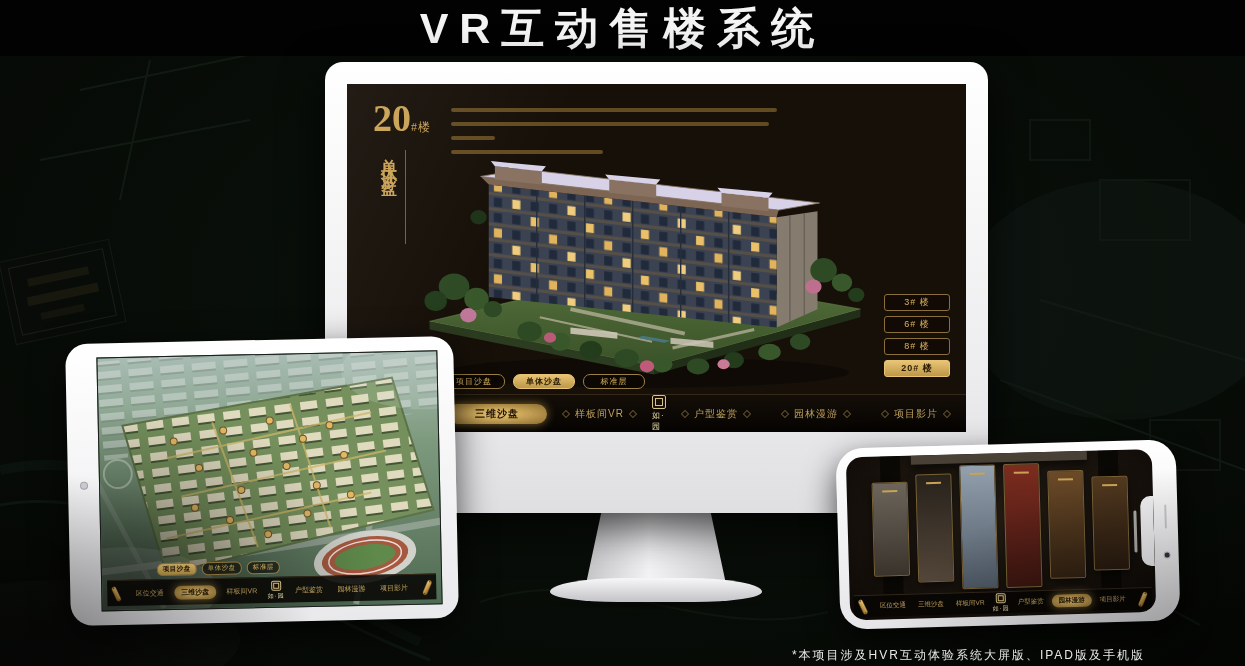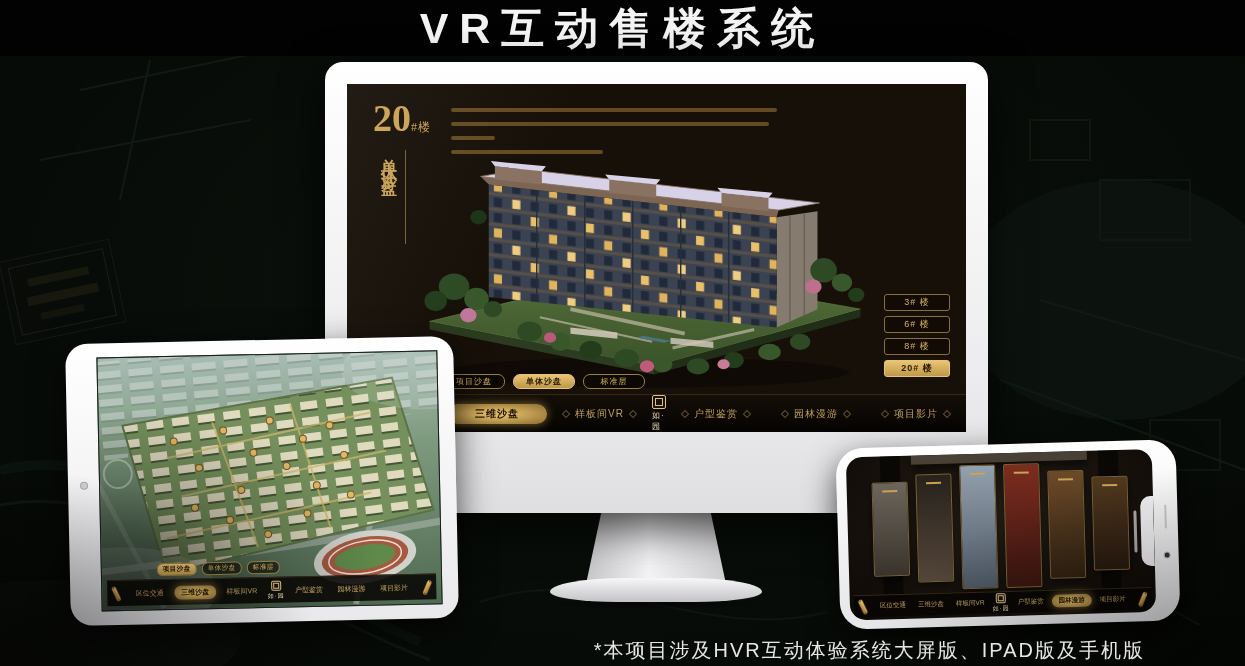--- a/index.html
+++ b/index.html
@@ -4,21 +4,21 @@
 <style>
   html,body{margin:0;padding:0;background:#000;}
   .stage{position:relative;width:1245px;height:666px;overflow:hidden;
          background:radial-gradient(1200px 720px at 50% 42%, #0b120d 0%, #060905 68%, #040604 100%);
          font-family:"Liberation Sans", sans-serif;}
   
   .bg-art{position:absolute;inset:0;opacity:.6;z-index:1;}
   .title-band{position:absolute;left:0;top:0;width:100%;height:56px;background:#020202;z-index:2;}
   .main-title{position:absolute;left:0;right:0;top:0;height:56px;line-height:56px;text-align:center;
               color:#f4f4f4;font-size:43px;font-weight:700;letter-spacing:11px;z-index:3;}
-  .footnote{position:absolute;right:100px;bottom:2px;color:#e6e6e6;font-size:20px;letter-spacing:2px;z-index:60;}
+  .footnote{position:absolute;right:100px;bottom:2px;color:#e6e6e6;font-size:12px;letter-spacing:2px;z-index:60;}
   .vignette{position:absolute;inset:0;pointer-events:none;z-index:50;
     background:radial-gradient(430px 270px at 20px 660px, rgba(0,0,0,.55), transparent 70%),
                radial-gradient(520px 300px at 1245px 680px, rgba(0,0,0,.45), transparent 72%);}
   
   .scroll-icon{display:block;}
   .scroll-icon.lg{width:34px;height:34px;}
   .scroll-icon.sm{width:18px;height:18px;}
   .scroll-icon.flip{transform:scaleX(-1);}
   
   .monitor{position:absolute;left:325px;top:62px;width:663px;height:451px;z-index:10;

